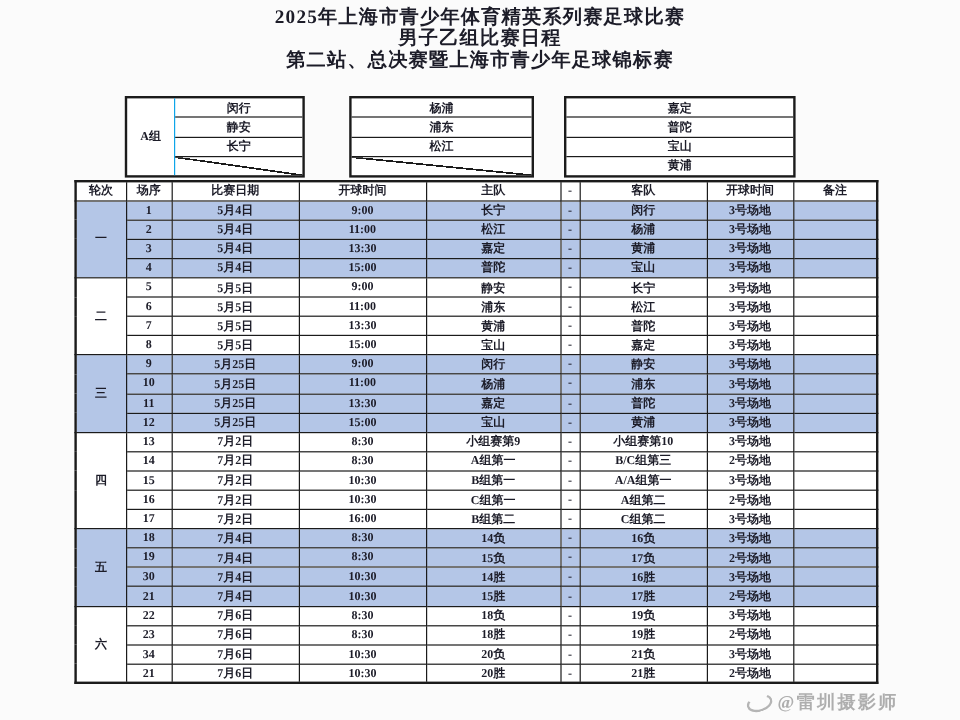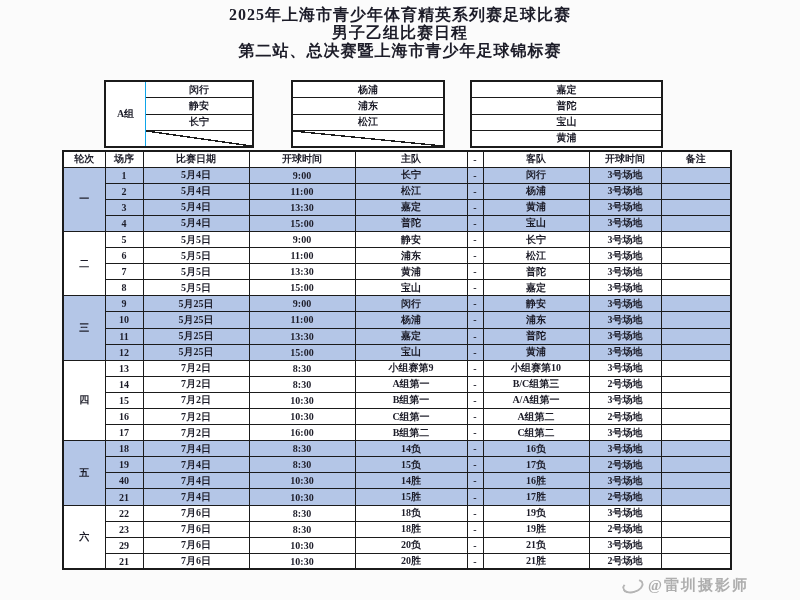--- a/index.html
+++ b/index.html
@@ -333,21 +333,21 @@
             <td>19</td>
             <td>7月4日</td>
             <td>8:30</td>
             <td>15负</td>
             <td>-</td>
             <td>17负</td>
             <td>2号场地</td>
             <td></td>
           </tr>
           <tr class="hl">
-            <td>40</td>
+            <td>30</td>
             <td>7月4日</td>
             <td>10:30</td>
             <td>14胜</td>
             <td>-</td>
             <td>16胜</td>
             <td>3号场地</td>
             <td></td>
           </tr>
           <tr class="hl">
             <td>21</td>
@@ -374,21 +374,21 @@
             <td>23</td>
             <td>7月6日</td>
             <td>8:30</td>
             <td>18胜</td>
             <td>-</td>
             <td>19胜</td>
             <td>2号场地</td>
             <td></td>
           </tr>
           <tr>
-            <td>29</td>
+            <td>34</td>
             <td>7月6日</td>
             <td>10:30</td>
             <td>20负</td>
             <td>-</td>
             <td>21负</td>
             <td>3号场地</td>
             <td></td>
           </tr>
           <tr>
             <td>21</td>

